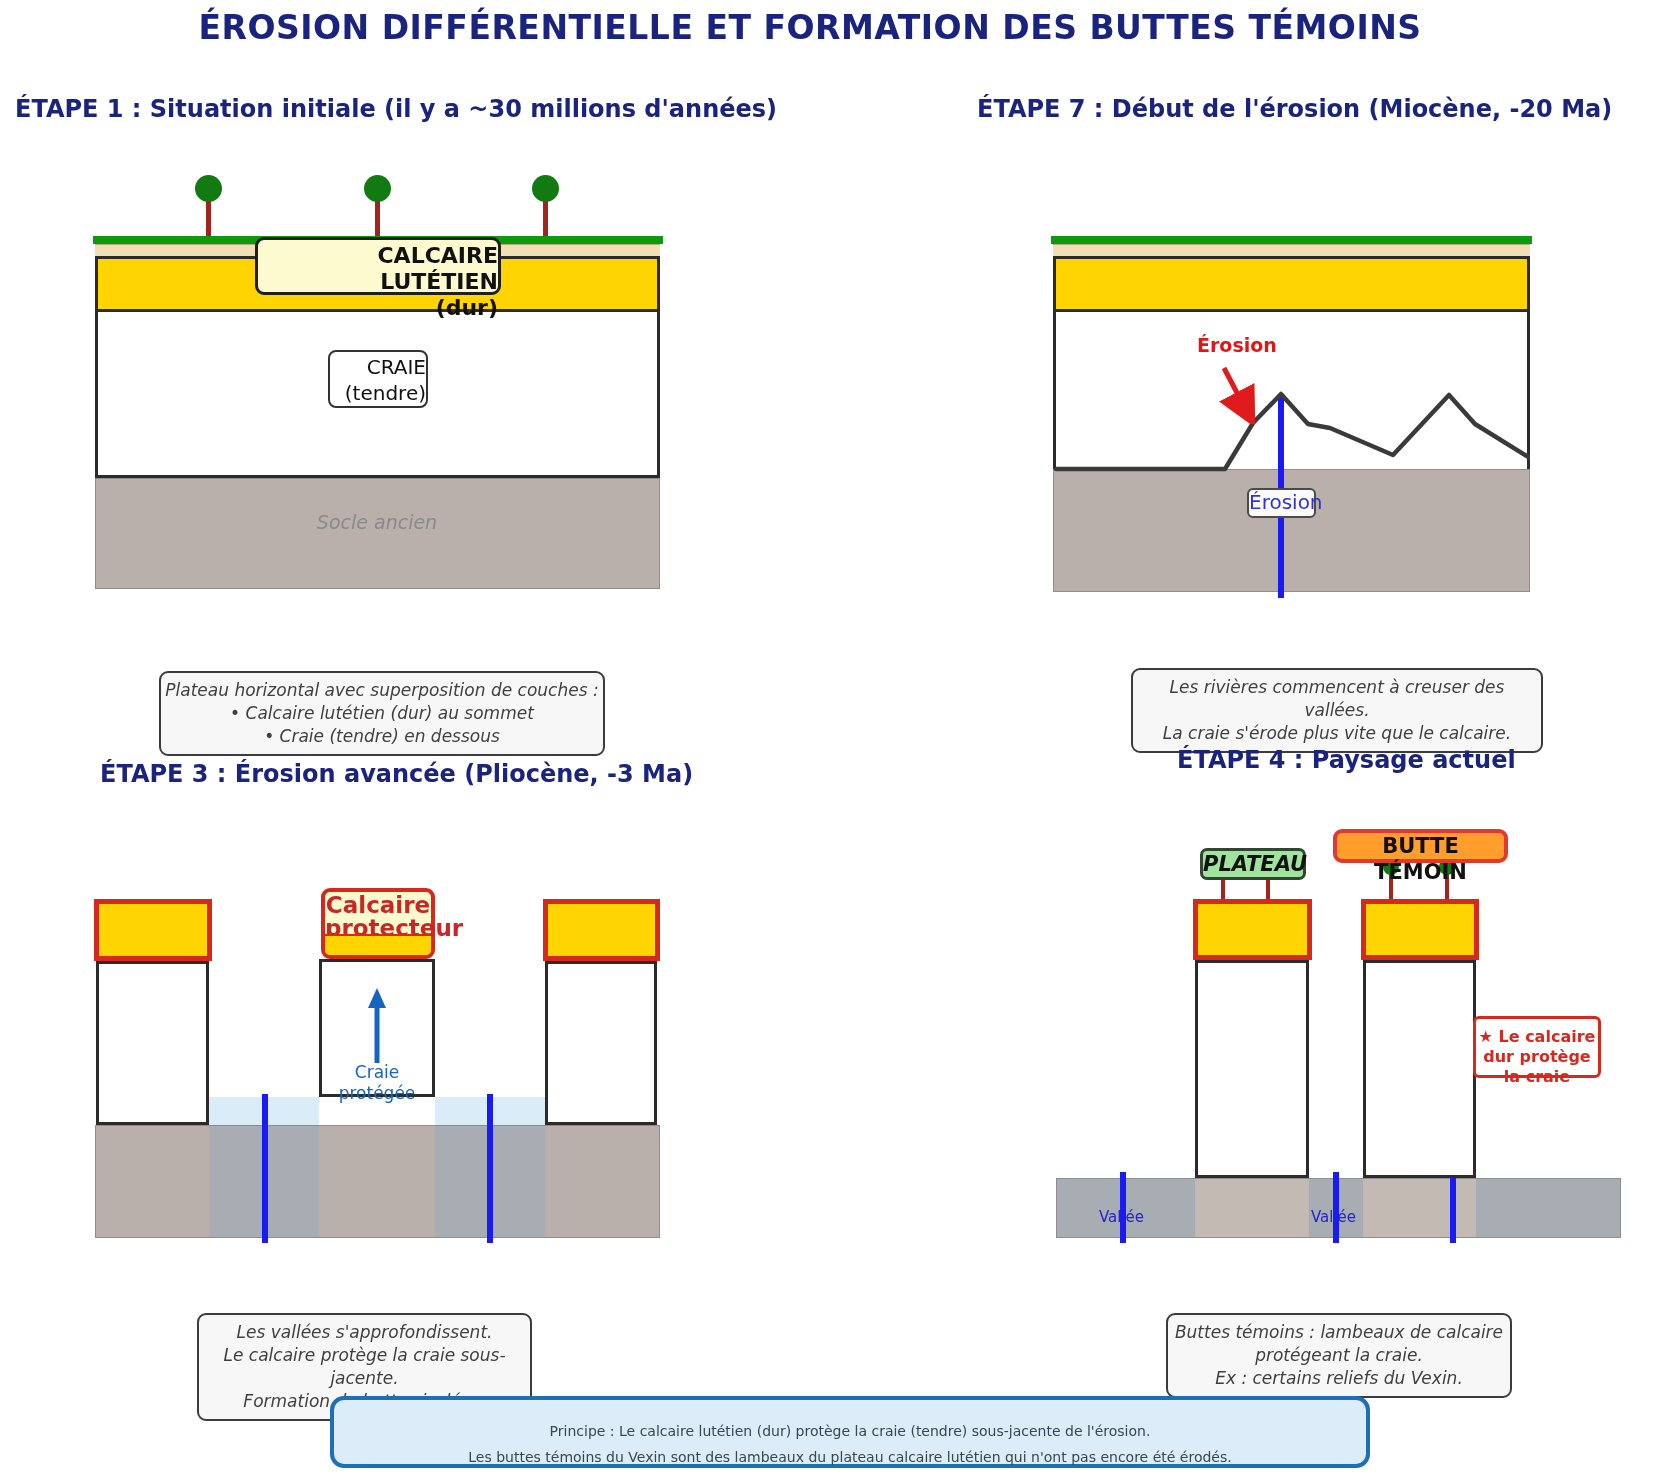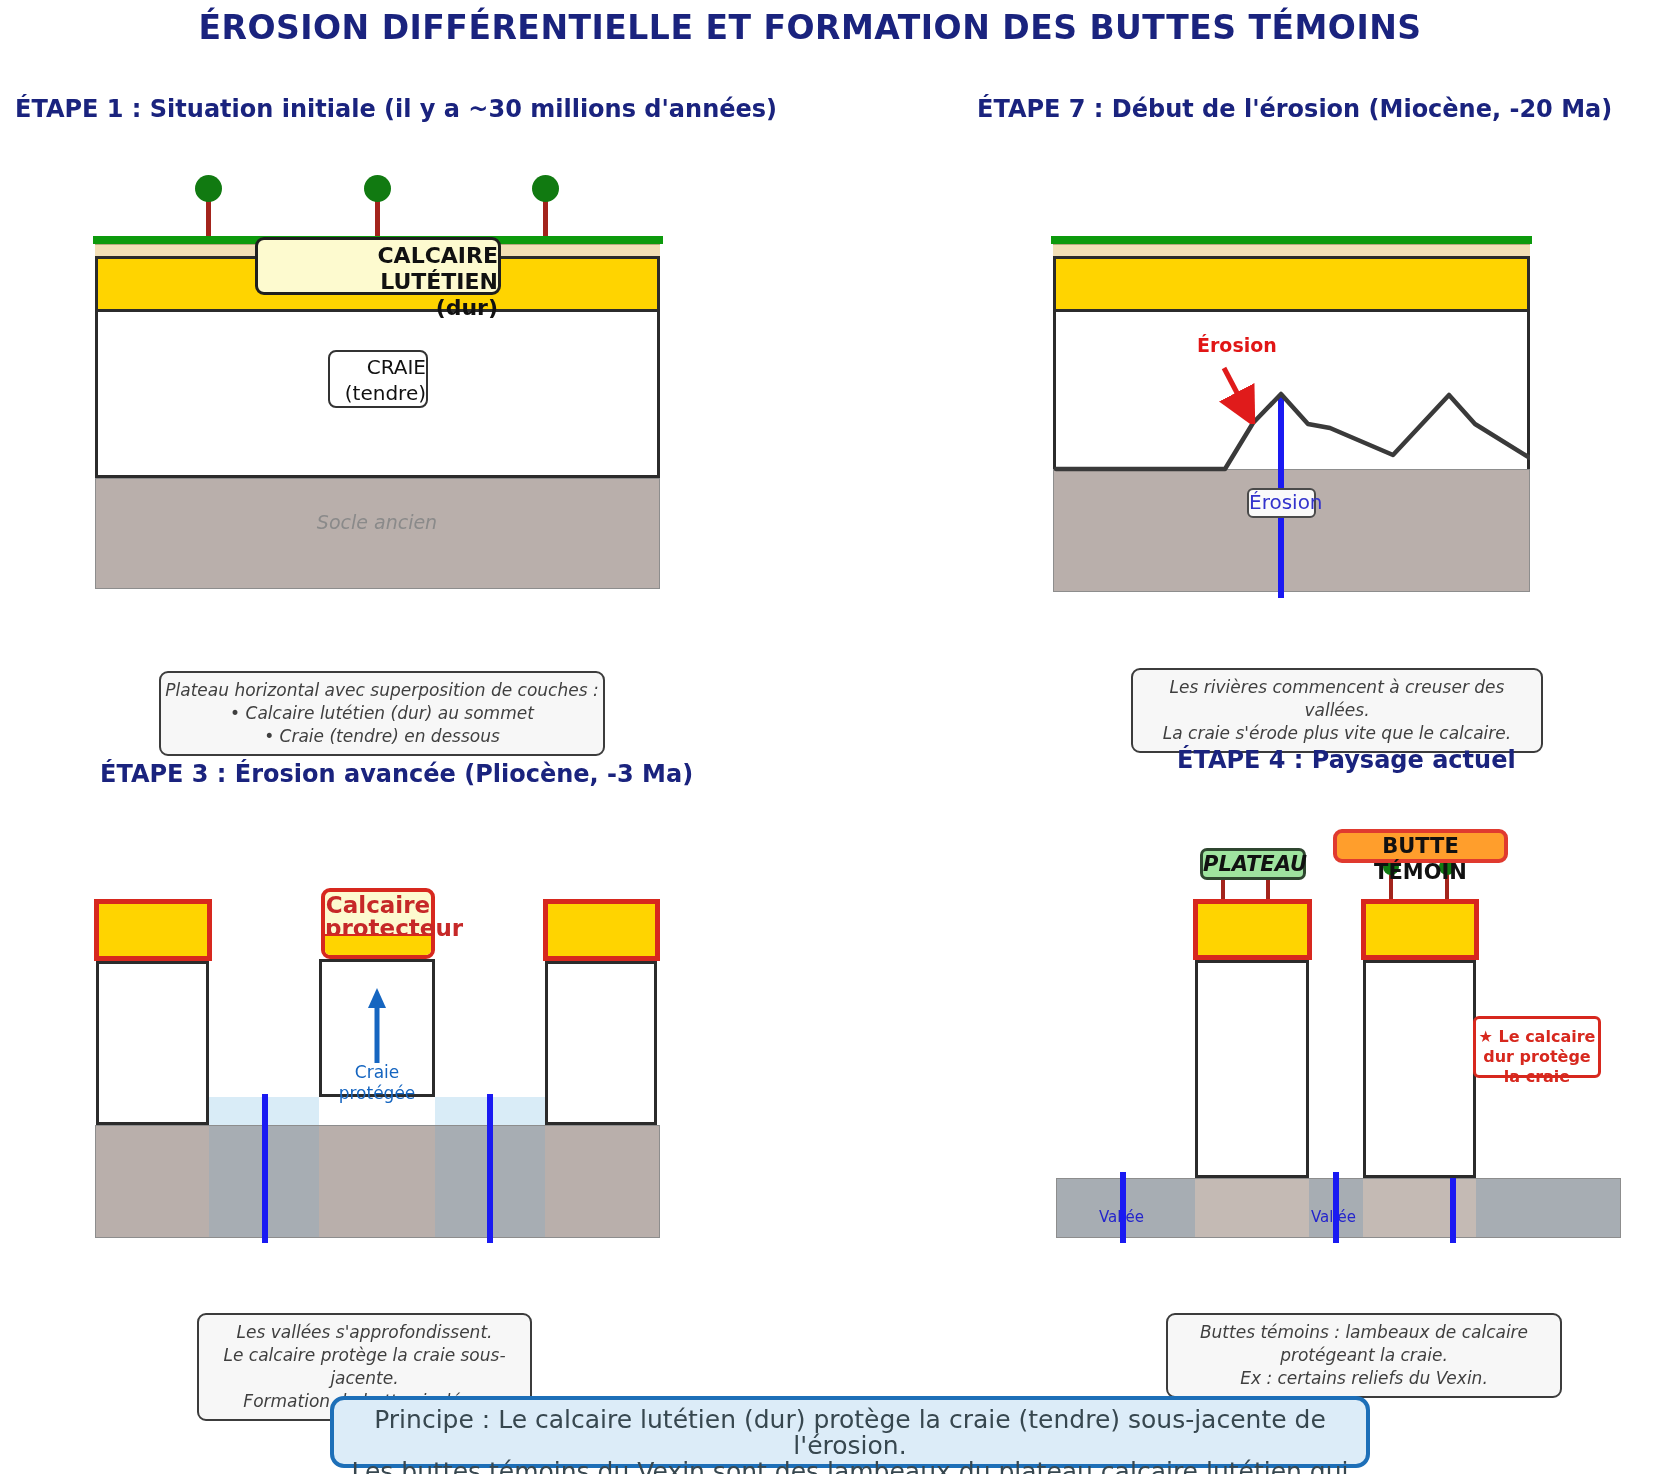--- a/index.html
+++ b/index.html
@@ -39,21 +39,21 @@
   .craie-prot{color:#1565c0;font-size:17px;text-align:center;line-height:21px;}
   
   .plateau-label{background:#9fe39f;border:3px solid #2f4630;border-radius:7px;font-weight:bold;font-size:21px;color:#111;text-align:center;line-height:26px;box-sizing:border-box;}
   .bt-label{background:#ff9e2c;border:4px solid #e03a2f;border-radius:9px;font-weight:bold;font-size:21px;color:#111;text-align:center;line-height:26px;box-sizing:border-box;}
   .note-box{background:#ffffff;border:3px solid #d7281e;border-radius:6px;color:#d7281e;font-weight:bold;font-size:16px;text-align:center;line-height:20px;box-sizing:border-box;padding-top:8px;}
   .vallee-text{color:#2424cc;font-size:15px;}
   .strip-base{background:#a7adb3;border:1px solid #8d8d8d;box-sizing:border-box;}
   .strip-warm{background:#c4bab4;}
   
   .principle{background:#dcecf8;border:4px solid #1d6fb8;border-radius:14px;box-sizing:border-box;
-             font-size:25px;color:#37474f;text-align:center;line-height:26px;padding-top:7px;}
+             font-size:14px;color:#37474f;text-align:center;line-height:26px;padding-top:18px;}
 </style>
 </head>
 <body>
 
 <div id="stage">
 
   <div class="abs main-title">ÉROSION DIFFÉRENTIELLE ET FORMATION DES BUTTES TÉMOINS</div>
 
   <div class="abs etape-title" style="left:15px;top:95px;">ÉTAPE 1 : Situation initiale (il y a ~30 millions d'années)</div>
 
@@ -196,21 +196,21 @@
     <div class="abs plateau-label" style="left:1200px;top:848px;width:106px;height:32px;z-index:3;font-style:italic;">PLATEAU</div>
     <div class="abs bt-label" style="left:1333px;top:829px;width:175px;height:34px;z-index:3;">BUTTE TÉMOIN</div>
 
     <div class="abs note-box" style="left:1473px;top:1016px;width:128px;height:62px;z-index:4;">
       <div>★ Le calcaire</div>
       <div>dur protège</div>
       <div>la craie</div>
     </div>
   </div>
 
-  <div class="abs caption" style="left:1166px;top:1313px;width:396px;">
+  <div class="abs caption" style="left:1166px;top:1313px;width:346px;">
     <div>Buttes témoins : lambeaux de calcaire</div>
     <div>protégeant la craie.</div>
     <div>Ex : certains reliefs du Vexin.</div>
   </div>
 
   <div class="abs principle" style="left:330px;top:1396px;width:1040px;height:72px;">
     <div>Principe : Le calcaire lutétien (dur) protège la craie (tendre) sous-jacente de l'érosion.</div>
     <div>Les buttes témoins du Vexin sont des lambeaux du plateau calcaire lutétien qui n'ont pas encore été érodés.</div>
   </div>
 

